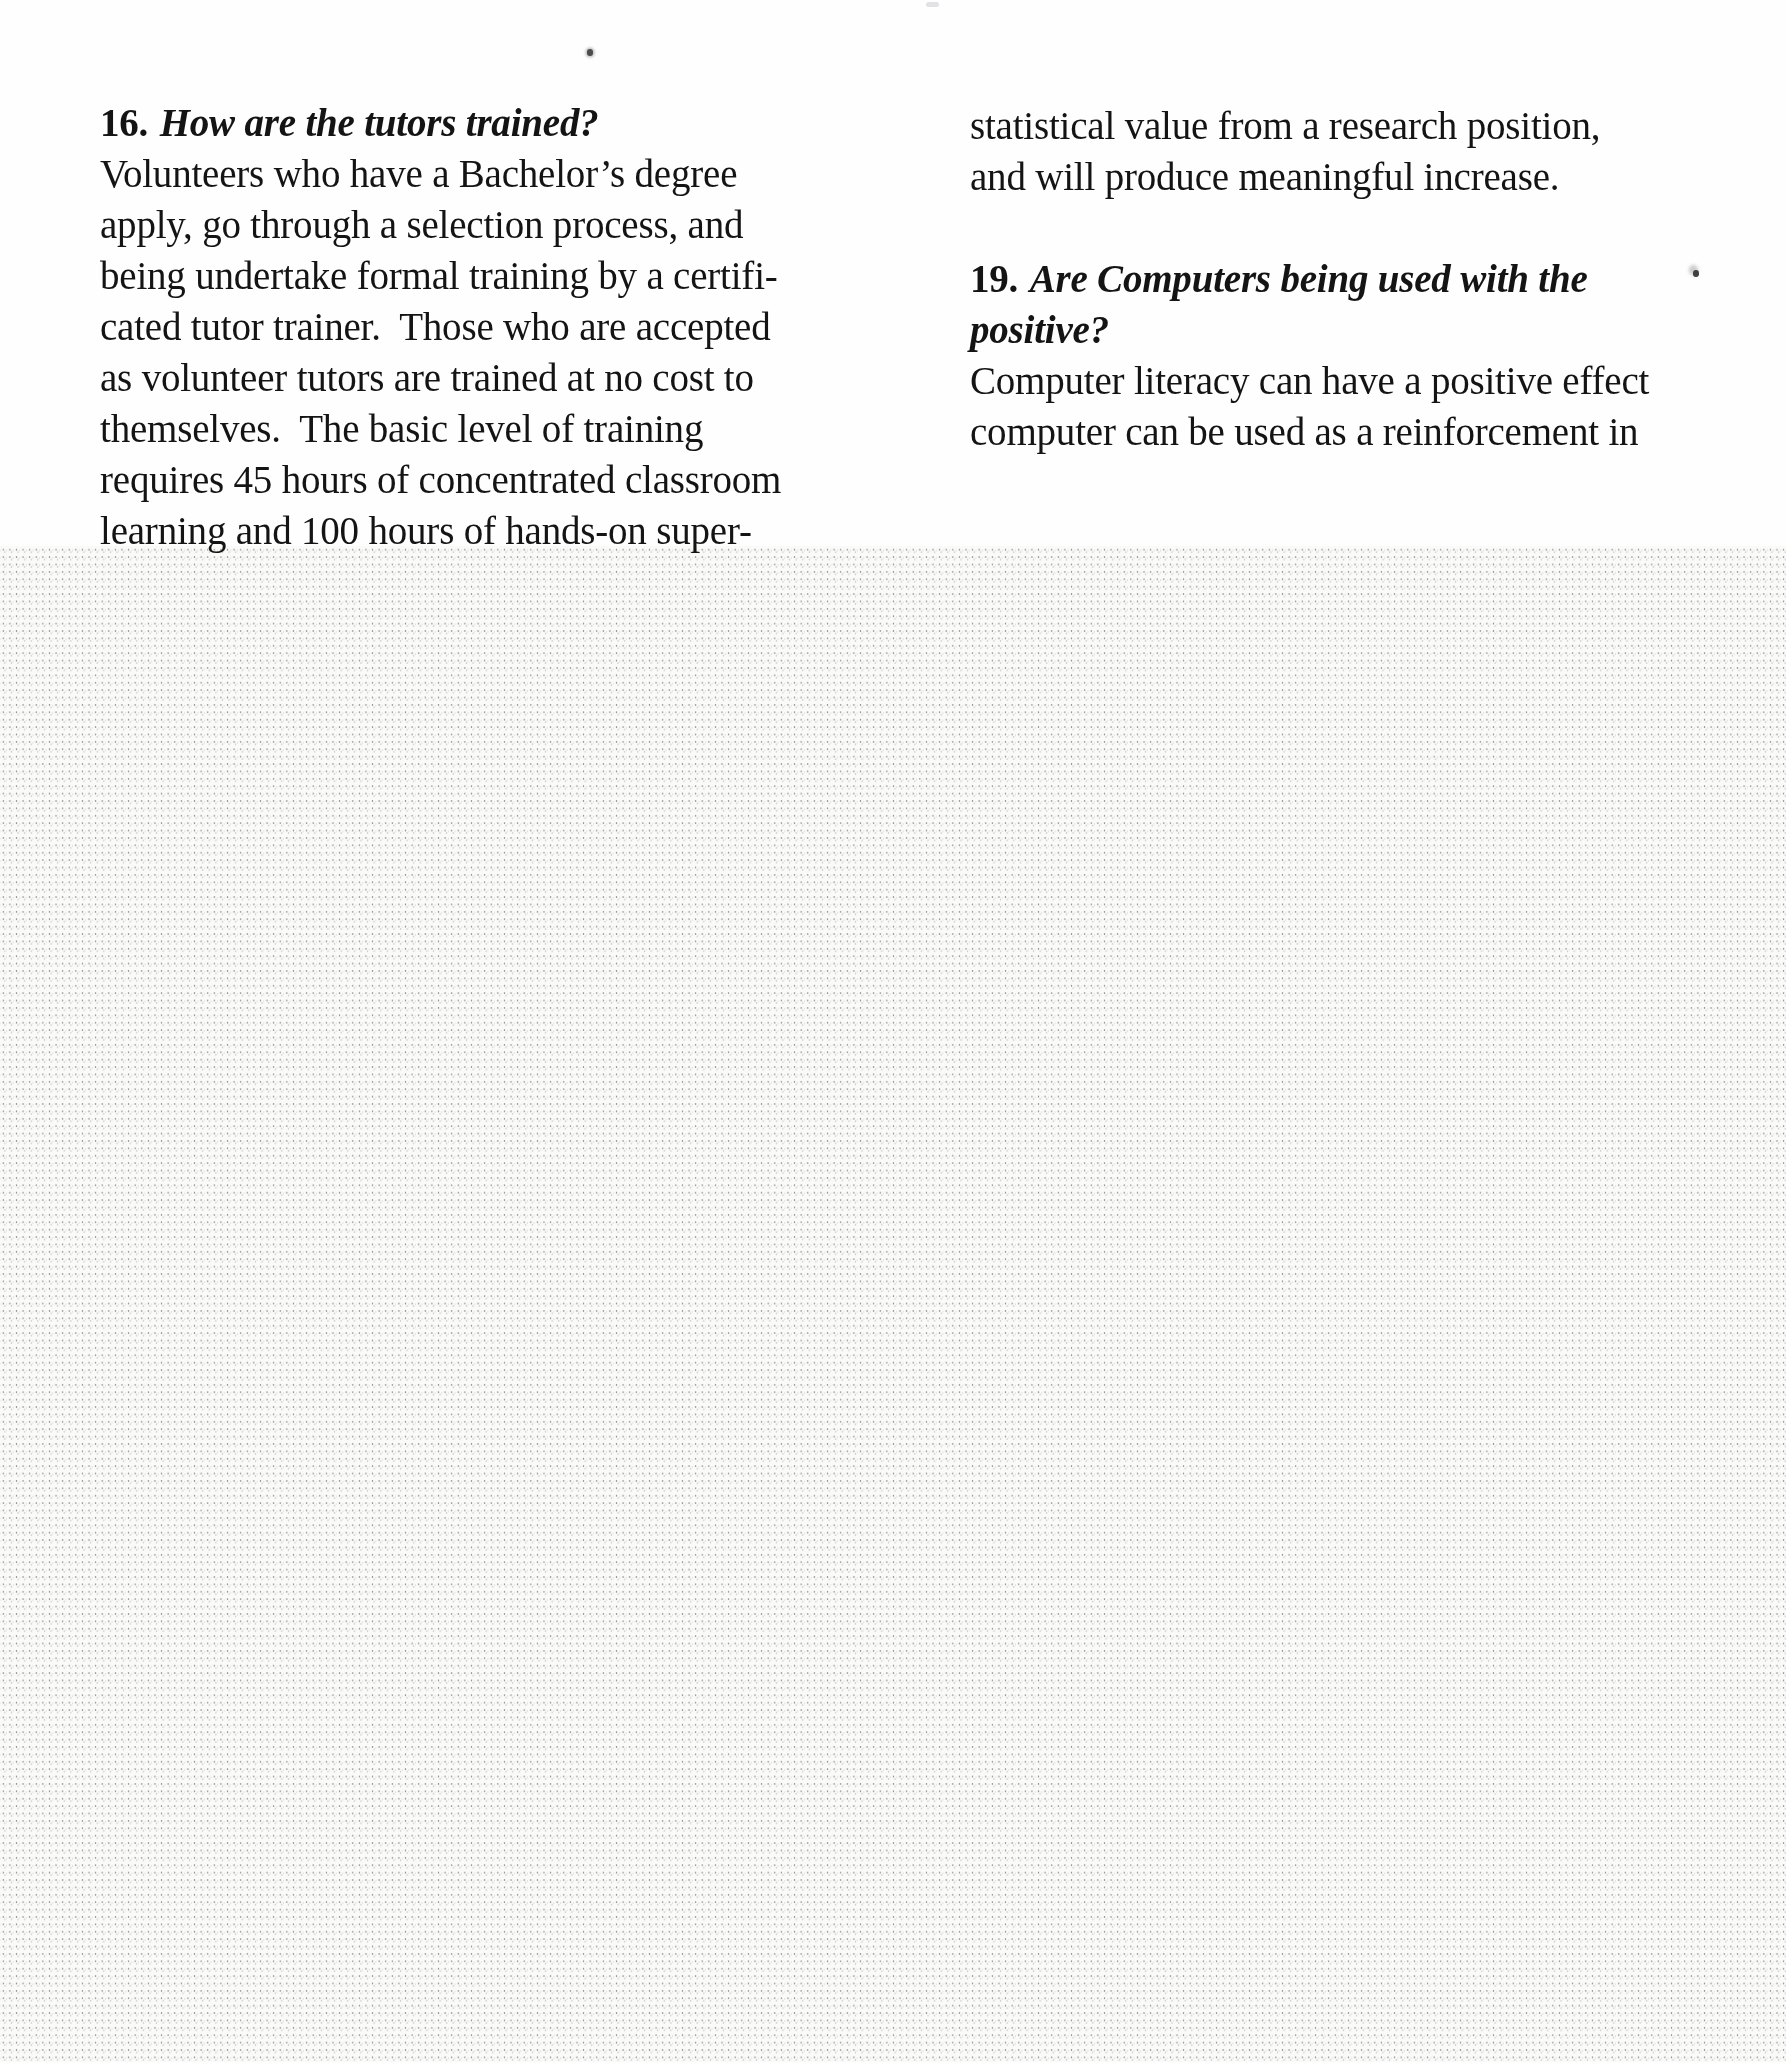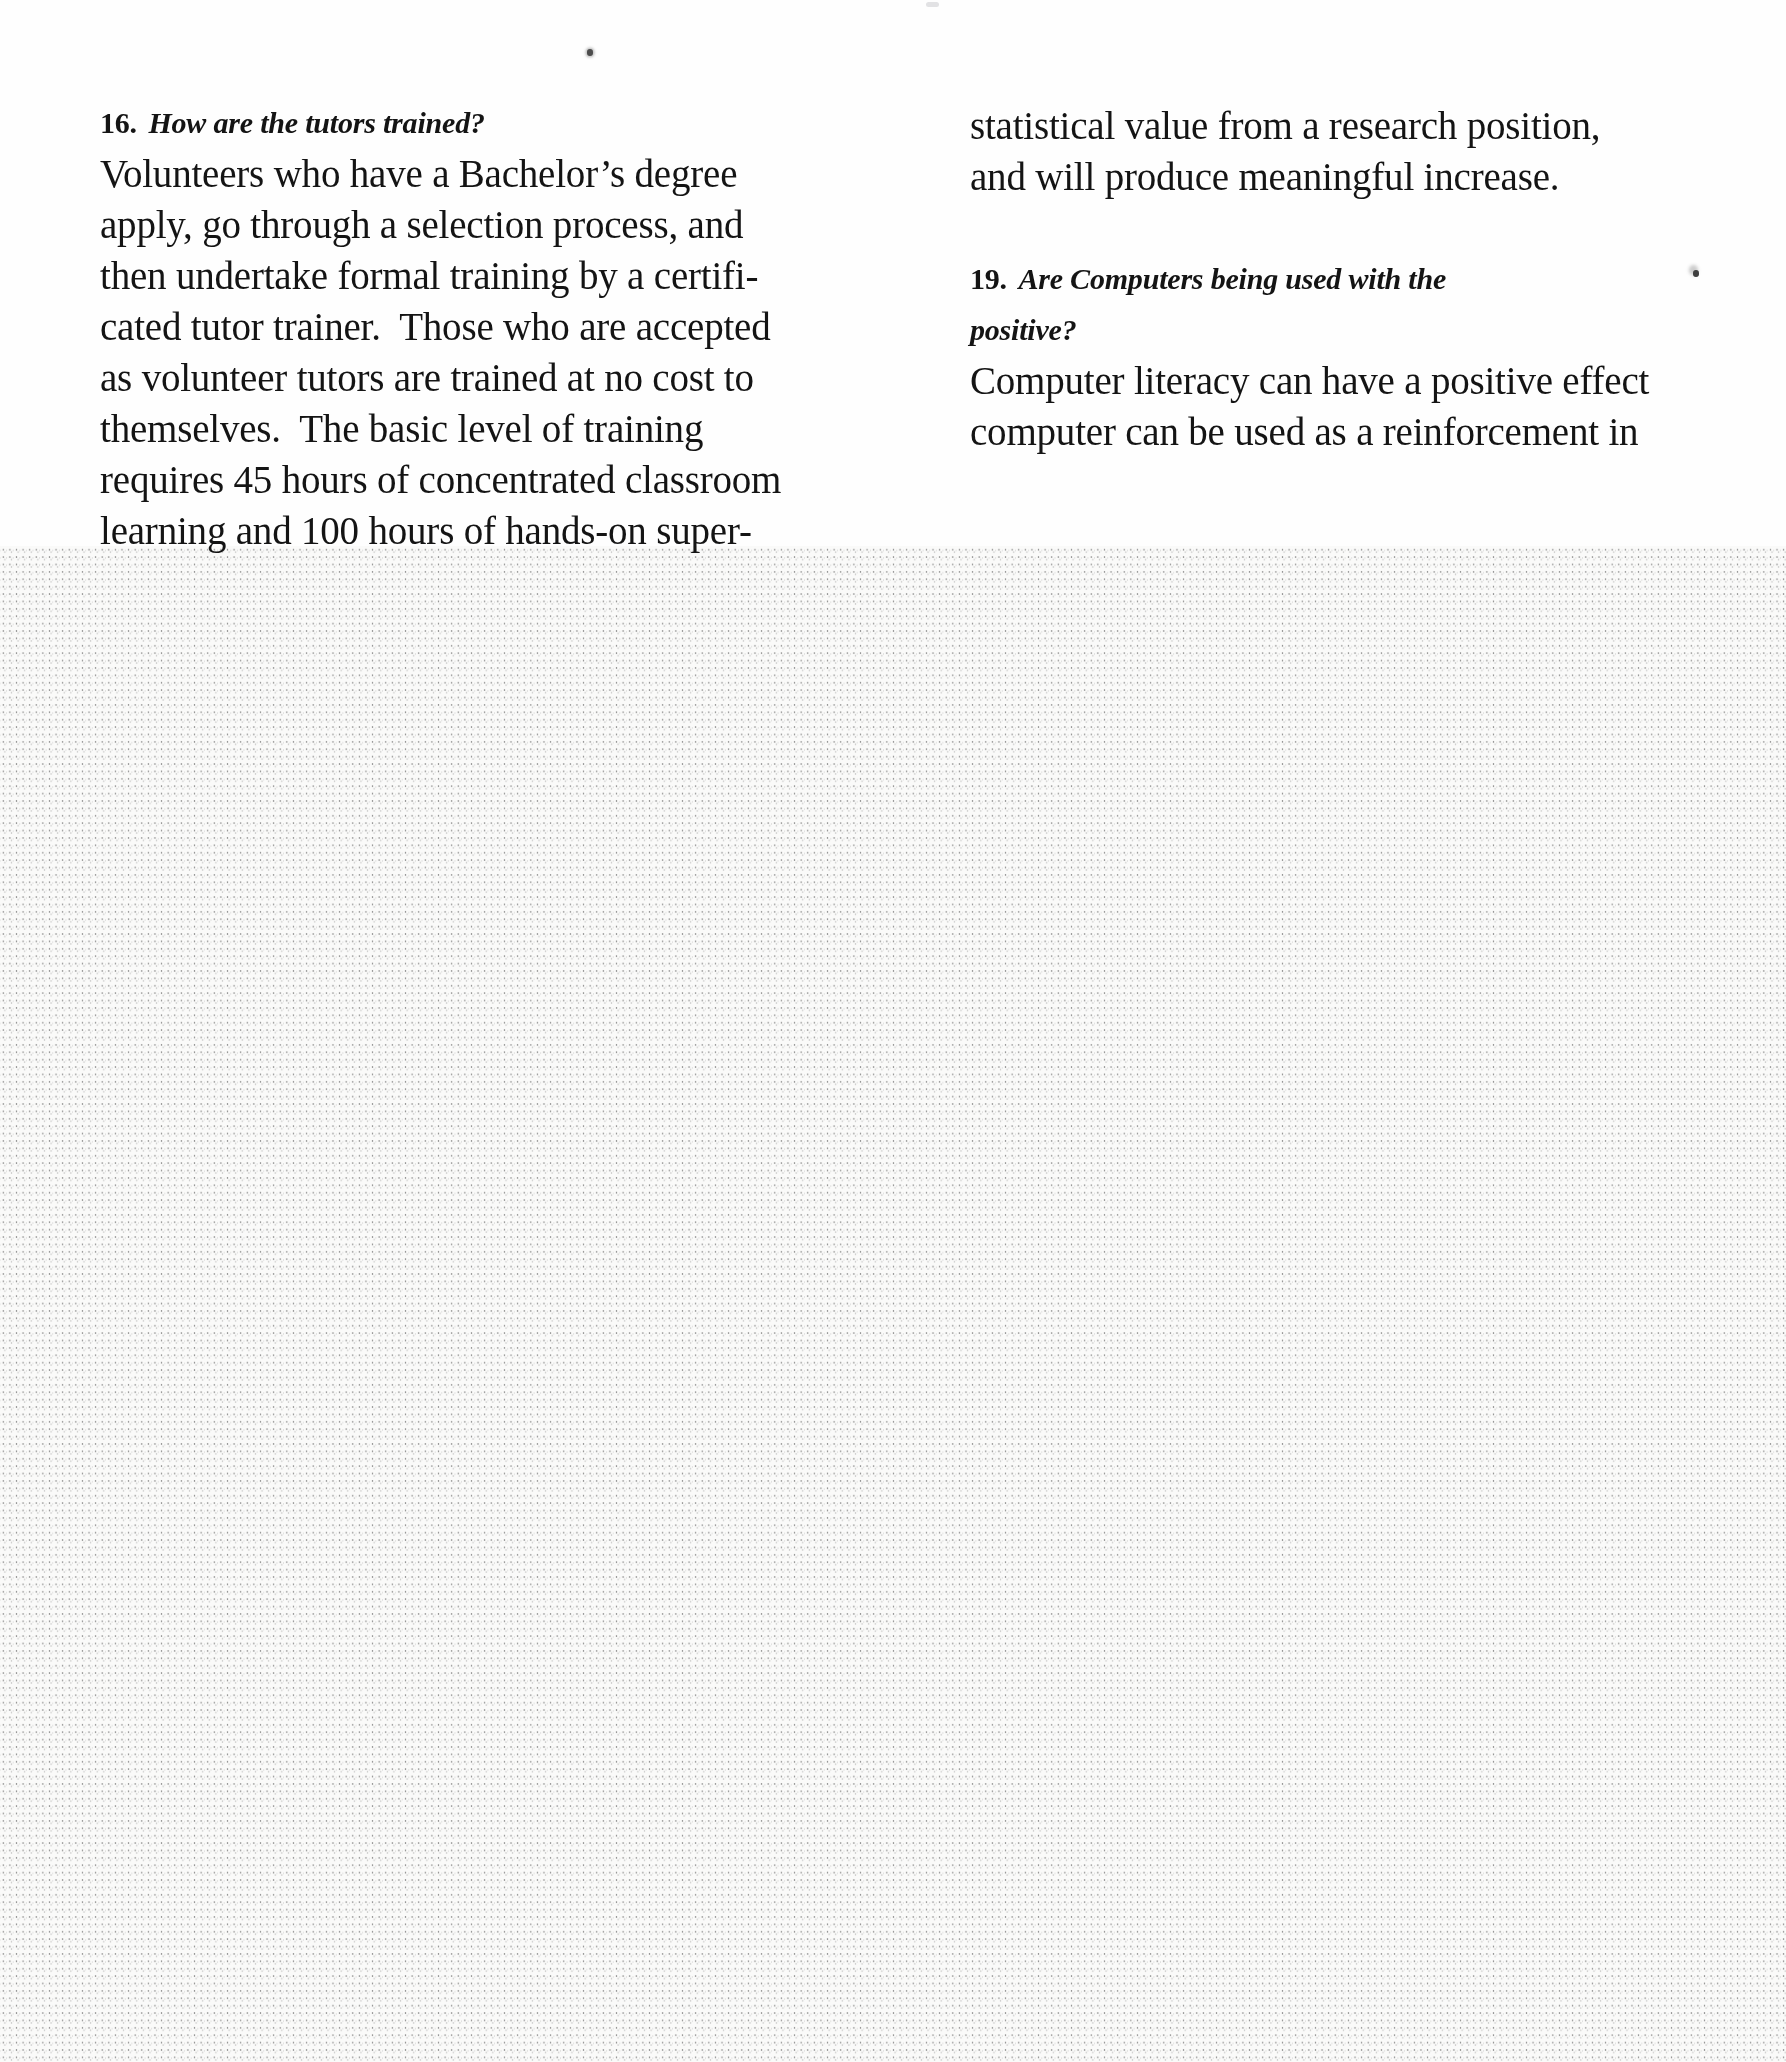--- a/index.html
+++ b/index.html
@@ -27,21 +27,21 @@
 
   .line {
     margin: 0;
     font-size: 39px;
     line-height: 51px;
     white-space: pre;          
     letter-spacing: -0.2px;
   }
   .heading {
     margin: 0;
-    font-size: 30px;
+    font-size: 39px;
     line-height: 51px;
     font-weight: 700;
     white-space: pre;
     letter-spacing: -0.2px;
   }
   .qnum   { font-style: normal; font-weight: 700; margin-right: 11.5px; }
   .qtitle { font-style: italic; font-weight: 700; }
   .spacer { height: 51px; }
 
   
@@ -73,21 +73,21 @@
 </style>
 </head>
 <body>
 
 <div class="page">
 
   <section class="column column-left">
     <h3 class="heading"><span class="qnum">16.</span><span class="qtitle">How are the tutors trained?</span></h3>
     <p class="line">Volunteers who have a Bachelor’s degree</p>
     <p class="line">apply, go through a selection process, and</p>
-    <p class="line">then undertake formal training by a certifi-</p>
+    <p class="line">being undertake formal training by a certifi-</p>
     <p class="line">cated tutor trainer.  Those who are accepted</p>
     <p class="line">as volunteer tutors are trained at no cost to</p>
     <p class="line">themselves.  The basic level of training</p>
     <p class="line">requires 45 hours of concentrated classroom</p>
     <p class="line">learning and 100 hours of hands-on super-</p>
   </section>
 
   <section class="column column-right">
     <p class="line">statistical value from a research position,</p>
     <p class="line">and will produce meaningful increase.</p>

